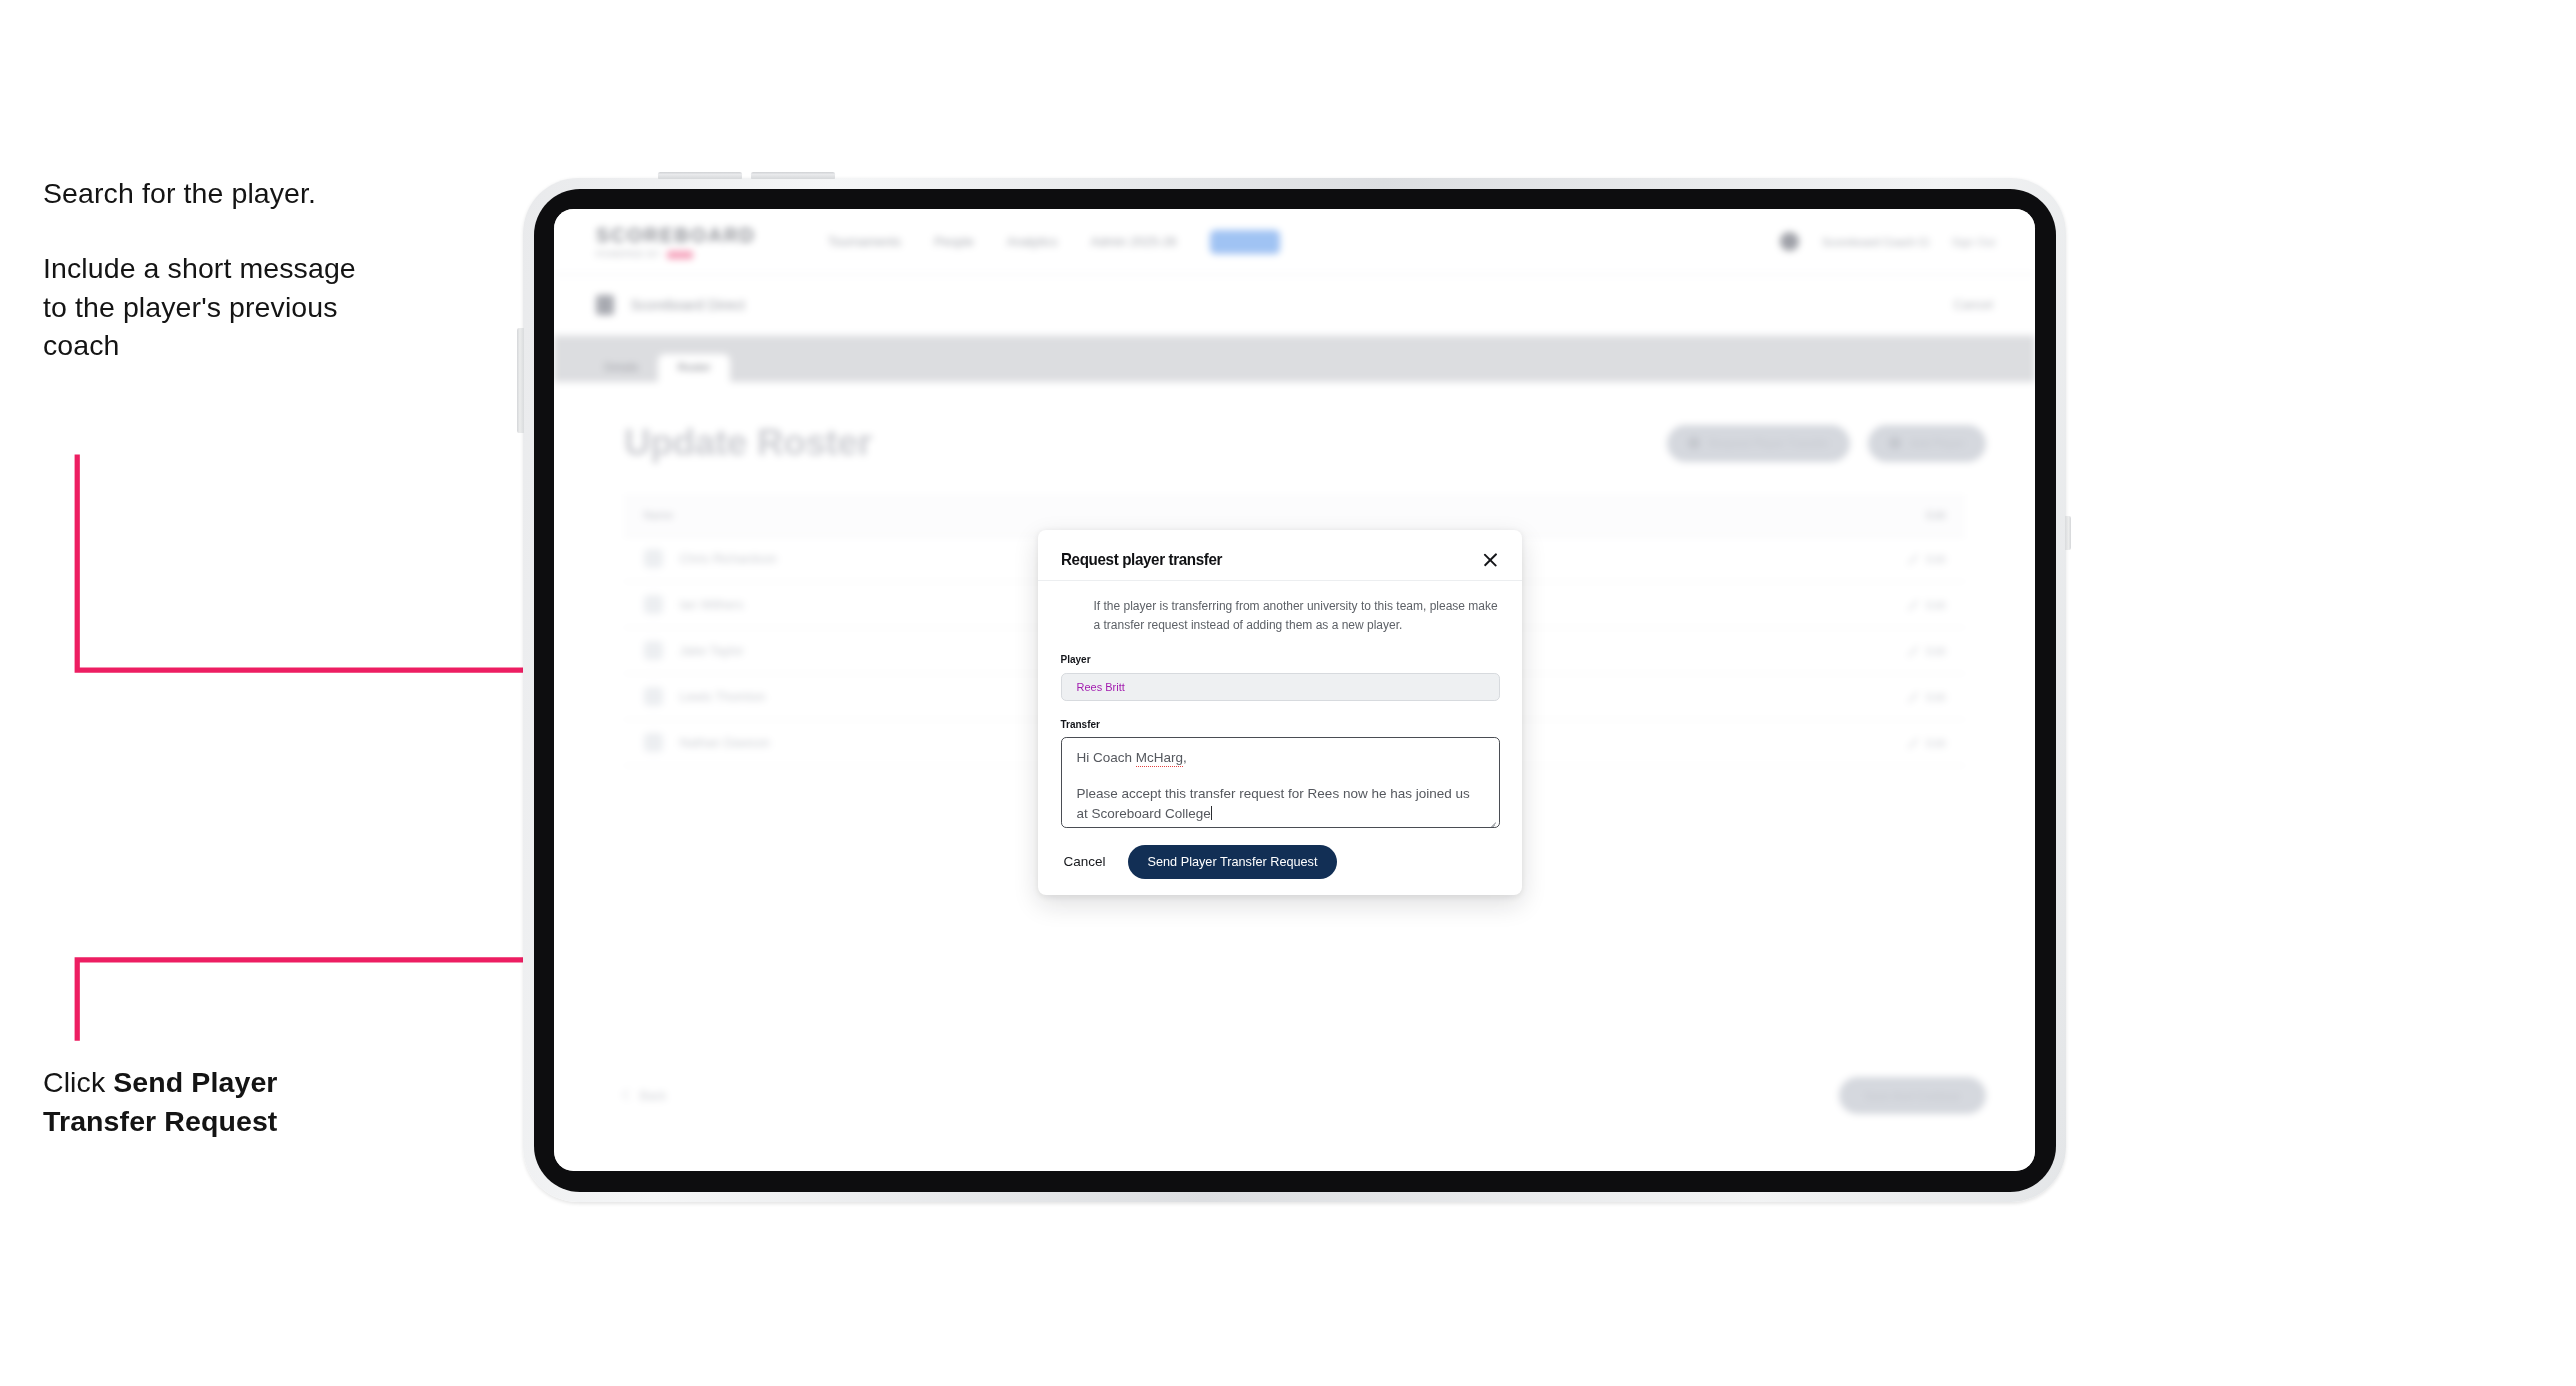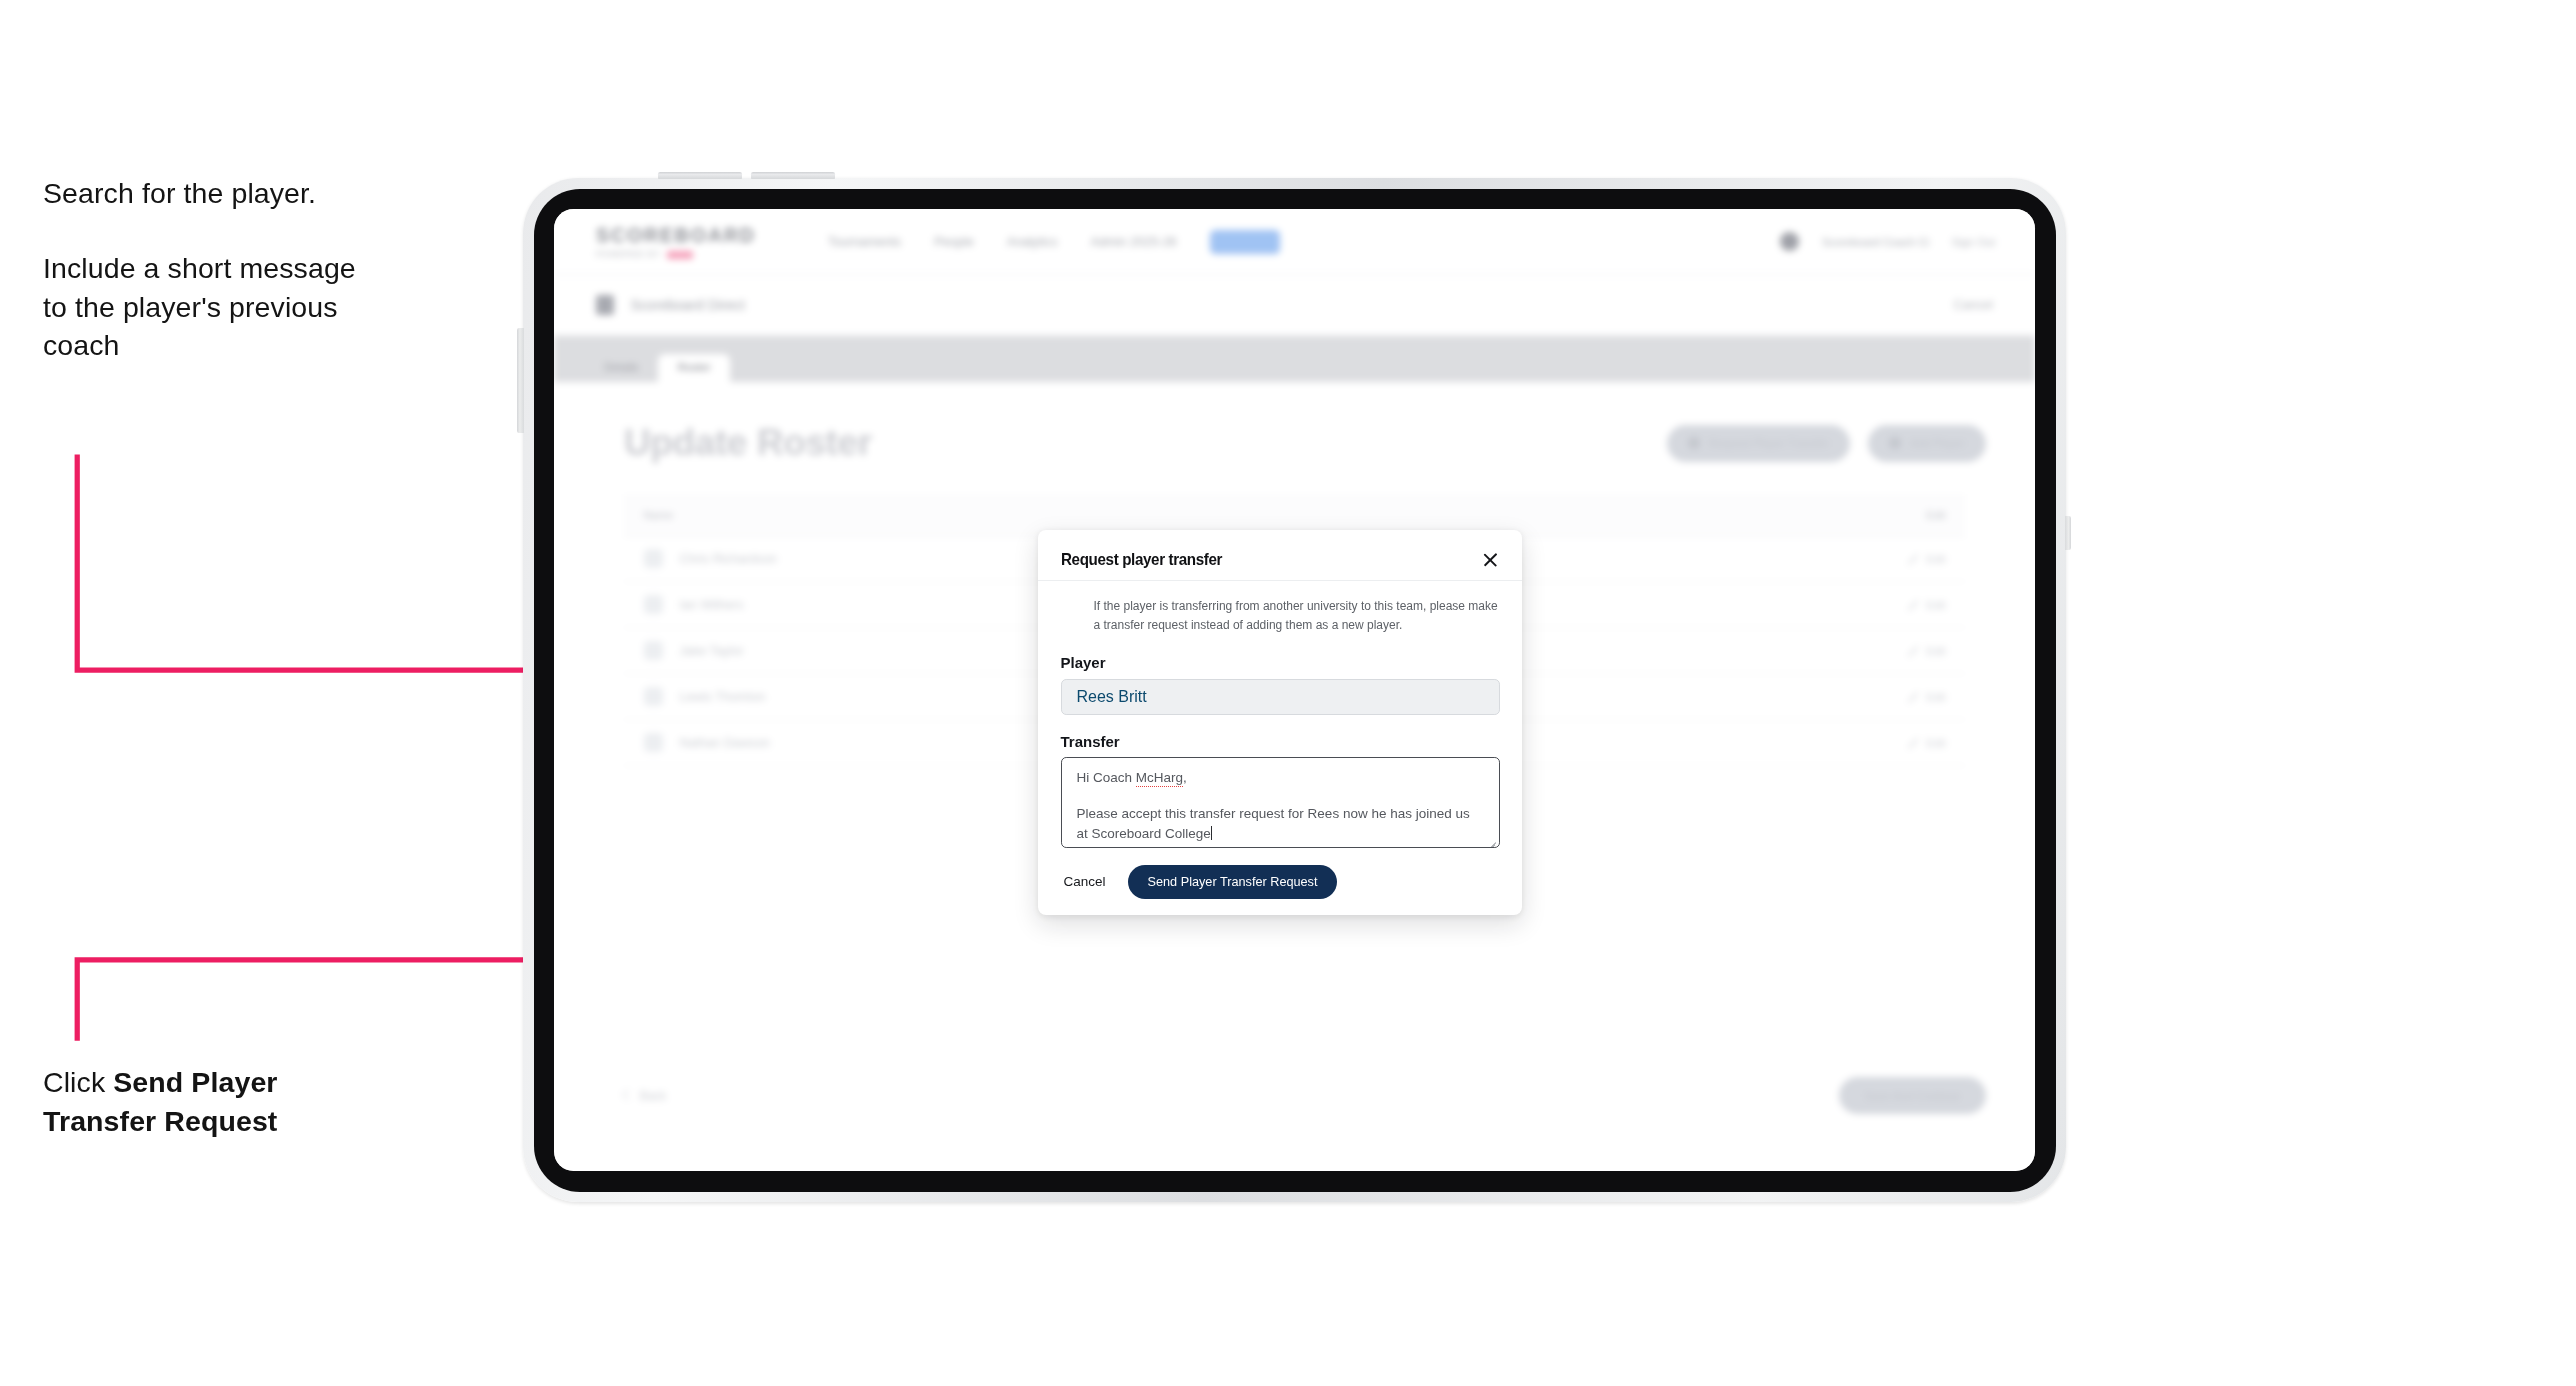--- a/index.html
+++ b/index.html
@@ -190,25 +190,25 @@
     content: ""; position: absolute; left: 1.5px; top: 9px; width: 16.5px; height: 1.6px;
     background: #15161a; border-radius: 0.7px;
   }
   .modal-close:before { transform: rotate(45deg); }
   .modal-close:after  { transform: rotate(-45deg); }
 
   .modal-body { padding: 16.5px 22.5px 0 22.5px; }
   .modal-desc {
     font-size: 12px; line-height: 1.58; color: #5d6167; margin-bottom: 19.5px; margin-left: 33px;
   }
-  .field-label { font-size: 15px; font-weight: 700; color: #13151a; margin-bottom: 7.5px; }
+  .field-label { font-size: 10px; font-weight: 700; color: #13151a; margin-bottom: 7.5px; }
   .player-input {
-    width: 100%; height: 36px; border: 0.7px solid #d7dade; border-radius: 5.2px;
+    width: 100%; height: 28px; border: 0.7px solid #d7dade; border-radius: 5.2px;
     background: #eef0f2; padding: 0 15px; display: flex; align-items: center;
-    font-size: 16px; color: #0c4a6e; cursor: text;
+    font-size: 11px; color: #a21caf; cursor: text;
   }
   .field-spacer { height: 18px; }
   .msg-box {
     width: 100%; height: 91px; border: 1.1px solid #4a4d53; border-radius: 5.2px;
     background: #ffffff; padding: 9.7px 15px 7.5px 15px; position: relative;
     overflow: hidden; cursor: text;
   }
   .msg-line { font-size: 13.5px; line-height: 1.46; color: #55585e; white-space: nowrap; }
   .msg-blank { height: 16.5px; }
   .misspell {

